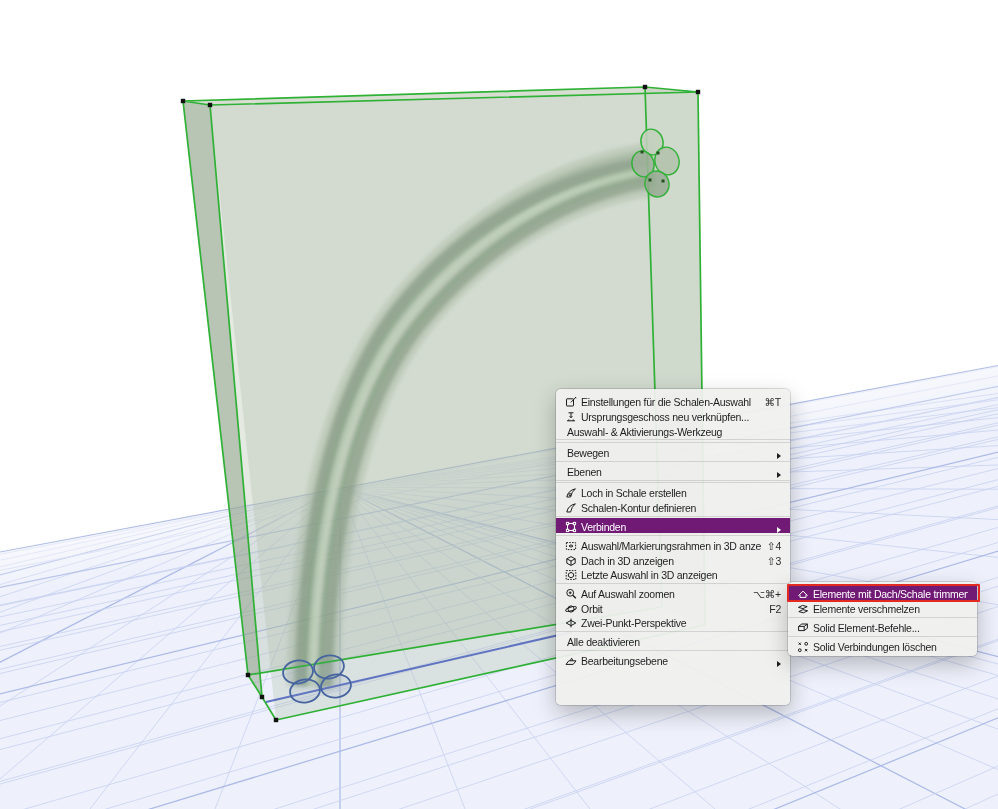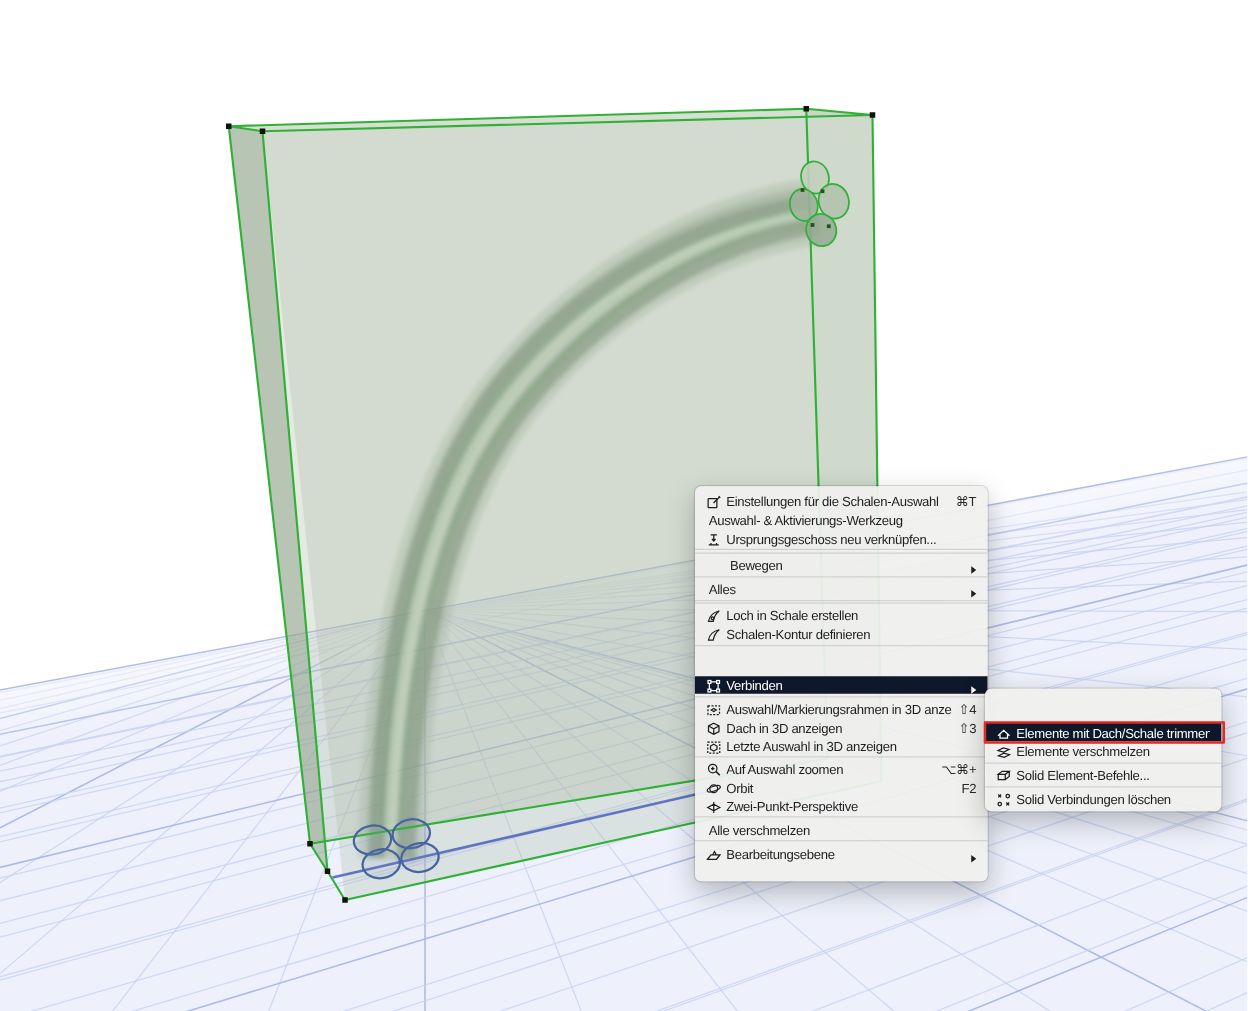--- a/index.html
+++ b/index.html
@@ -4,25 +4,25 @@
 <style>
   html,body{margin:0;padding:0;}
   body{width:998px;height:809px;position:relative;overflow:hidden;background:#ffffff;
        font-family:"Liberation Sans",sans-serif;-webkit-font-smoothing:antialiased;}
   #scene{position:absolute;left:0;top:0;width:998px;height:809px;display:block;}
 
   
   .menu{position:absolute;background:rgba(240,240,238,0.94);border-radius:5px;box-sizing:border-box;
         box-shadow:0 0 0 1px rgba(0,0,0,0.13),0 8px 22px rgba(0,0,0,0.25);padding:4.5px 0;}
   #ctx{left:556px;top:389px;width:234px;height:316px;}
-  #sub{left:788px;top:551px;width:189px;padding:3px 0;}
+  #sub{left:788px;top:582px;width:189px;padding:3px 0;}
   .mrow{display:flex;align-items:flex-end;height:14.7px;padding:0 9px;font-size:10.5px;
         letter-spacing:-0.25px;color:#1d1d1f;white-space:nowrap;position:relative;}
   #sub .mrow{height:15px;}
-  .mrow.hl{background:#0f172a;color:#fff;margin-top:24px;}
+  .mrow.hl{background:#701a75;color:#fff;}
   .mico{flex:0 0 16px;display:flex;align-items:center;}
   .mico svg{width:12px;height:12px;display:block;stroke:currentColor;fill:none;stroke-width:1;}
   .mlabel{flex:1 1 auto;overflow:hidden;}
   .msc{flex:none;margin-left:6px;color:#2a2a2c;}
   .marr{flex:none;margin-left:6px;width:0;height:0;border-left:4.5px solid currentColor;
         border-top:3.2px solid transparent;border-bottom:3.2px solid transparent;}
   .msep{height:1px;background:rgba(0,0,0,0.12);margin:1.6px 0;}
   .redbox{position:absolute;left:-1px;right:-3px;top:-1.5px;bottom:-1.5px;
           border:2px solid #e22a23;pointer-events:none;border-radius:1px;}
 </style>
@@ -256,40 +256,40 @@
 <div class="menu" id="ctx">
   <div class="mrow">
     <span class="mico">
         <svg viewBox="0 0 12 12">
           <use href="#i-settings"></use>
         </svg>
       </span>
     <span class="mlabel">Einstellungen für die Schalen-Auswahl</span>
     <span class="msc">⌘T</span>
   </div>
+  <div class="mrow">
+    <span class="mico">
+        <svg viewBox="0 0 12 12">
+          <use href="#i-relink"></use>
+        </svg>
+      </span>
+    <span class="mlabel">Ursprungsgeschoss neu verknüpfen...</span>
+  </div>
   <div class="mrow" style="padding-left:11px">
     <span class="mlabel">Auswahl- &amp; Aktivierungs-Werkzeug</span>
   </div>
-  <div class="mrow">
-    <span class="mico">
-        <svg viewBox="0 0 12 12">
-          <use href="#i-relink"></use>
-        </svg>
-      </span>
-    <span class="mlabel">Ursprungsgeschoss neu verknüpfen...</span>
-  </div>
-  <div class="msep"></div>
-  <div class="msep"></div>
-  <div class="mrow" style="padding-left:28px">
+  <div class="msep"></div>
+  <div class="msep"></div>
+  <div class="mrow" style="padding-left:11px">
     <span class="mlabel">Bewegen</span>
     <span class="marr"></span>
   </div>
   <div class="msep"></div>
   <div class="mrow" style="padding-left:11px">
-    <span class="mlabel">Alles</span>
+    <span class="mlabel">Ebenen</span>
     <span class="marr"></span>
   </div>
   <div class="msep"></div>
   <div class="msep"></div>
   <div class="mrow">
     <span class="mico">
         <svg viewBox="0 0 12 12">
           <use href="#i-shellhole"></use>
         </svg>
       </span>
@@ -362,21 +362,21 @@
   <div class="mrow">
     <span class="mico">
         <svg viewBox="0 0 12 12">
           <use href="#i-twopoint"></use>
         </svg>
       </span>
     <span class="mlabel">Zwei-Punkt-Perspektive</span>
   </div>
   <div class="msep"></div>
   <div class="mrow" style="padding-left:11px">
-    <span class="mlabel">Alle verschmelzen</span>
+    <span class="mlabel">Alle deaktivieren</span>
   </div>
   <div class="msep"></div>
   <div class="mrow">
     <span class="mico">
         <svg viewBox="0 0 12 12">
           <use href="#i-editplane"></use>
         </svg>
       </span>
     <span class="mlabel">Bearbeitungsebene</span>
     <span class="marr"></span>

